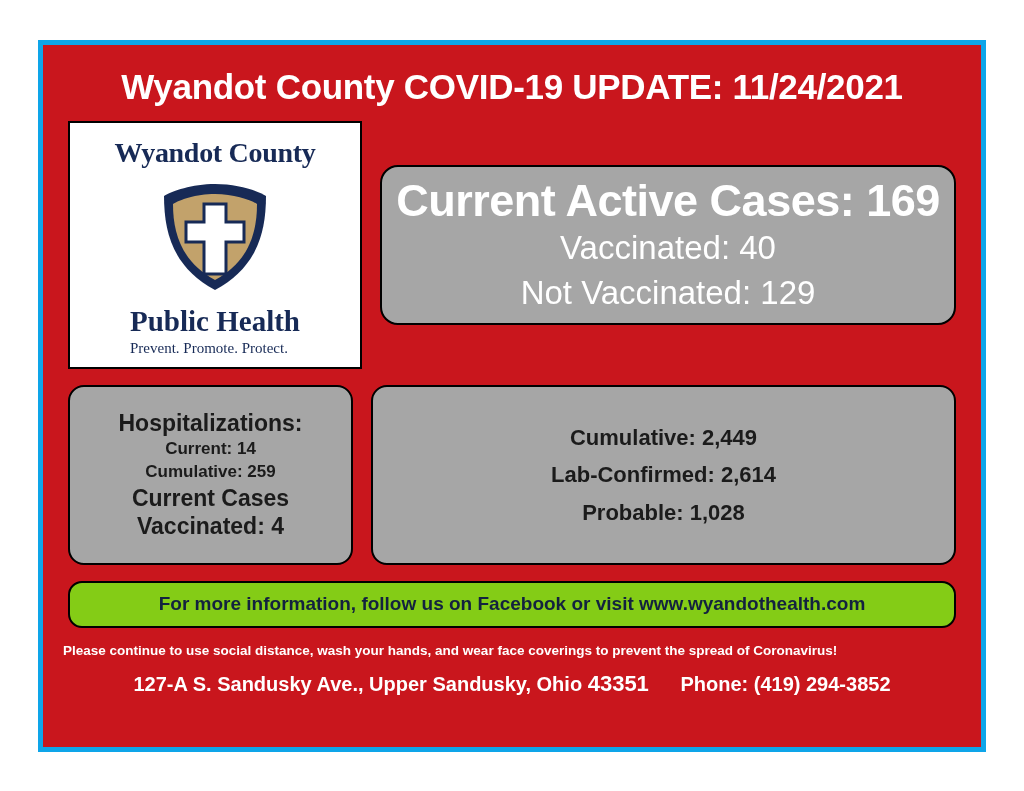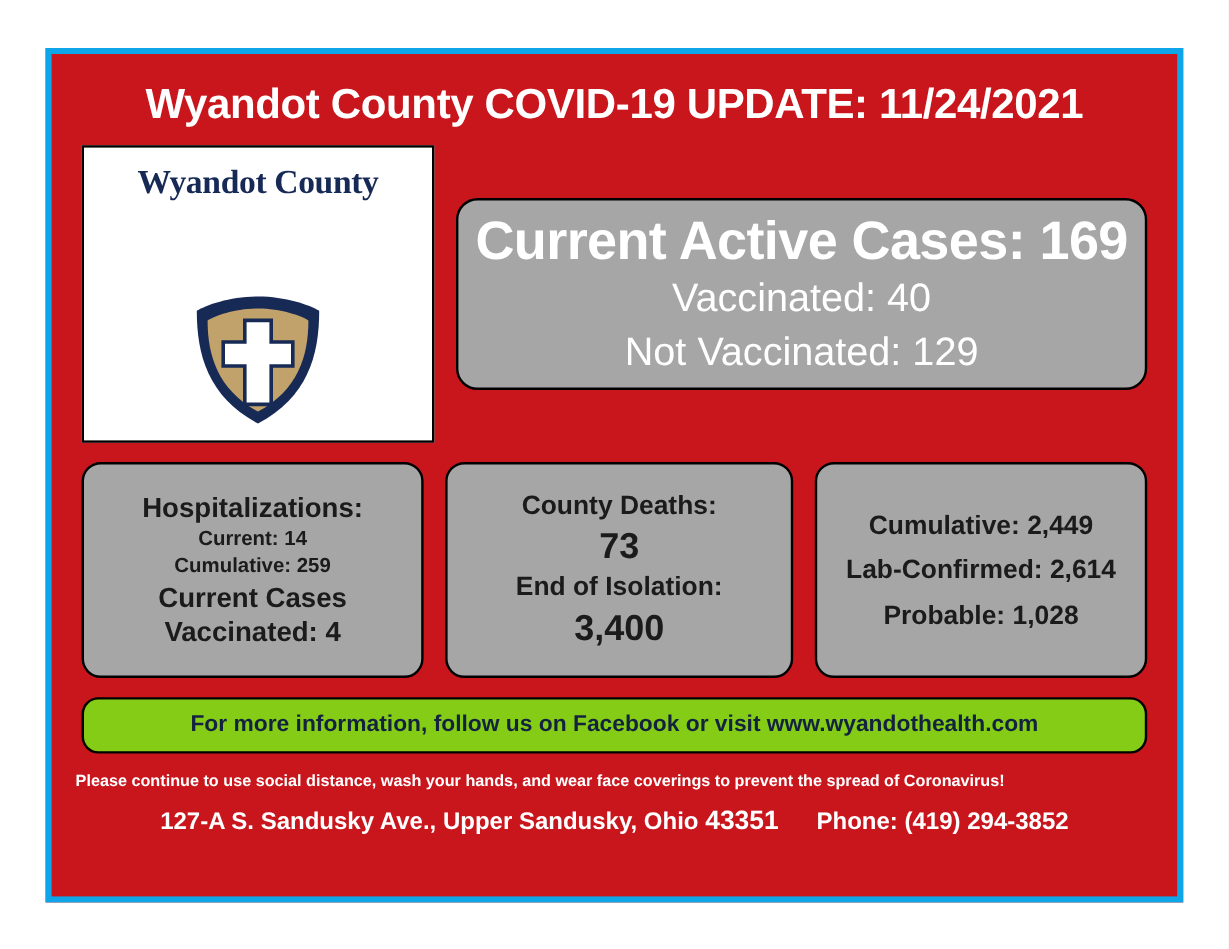--- a/index.html
+++ b/index.html
@@ -201,46 +201,44 @@
 
     <div class="logo-box">
       <div class="logo-top-text">Wyandot County</div>
       <div class="logo-shield">
         <svg width="118" height="112" viewBox="0 0 118 112" aria-hidden="true">
           <path d="M59 2 C36 2 16 9 8 14 C8 52 18 86 59 108 C100 86 110 52 110 14 C102 9 82 2 59 2 Z" fill="#172a56"></path>
           <path d="M59 12 C40 12 23 18 17 22 C17 52 26 80 59 98 C92 80 101 52 101 22 C95 18 78 12 59 12 Z" fill="#c2a26b"></path>
           <path d="M48 22 L70 22 L70 40 L88 40 L88 60 L70 60 L70 92 L48 92 L48 60 L30 60 L30 40 L48 40 Z" fill="#ffffff" stroke="#172a56" stroke-width="3"></path>
         </svg>
       </div>
+      <div>
+        <div class="logo-bottom-text">Public Health</div>
+        <div class="logo-tagline">Prevent.  Promote.  Protect.</div>
+      </div>
     </div>
 
     <div class="active-box">
       <div class="active-main">Current Active Cases:  169</div>
       <div class="active-sub">Vaccinated:  40</div>
       <div class="active-sub">Not Vaccinated: 129</div>
     </div>
 
   </div>
 
   <div class="row-mid">
 
     <div class="stat-box box-hosp">
       <div class="h-line-lg">Hospitalizations:</div>
       <div class="h-line-sm">Current:  14</div>
       <div class="h-line-sm">Cumulative:  259</div>
       <div class="h-line-lg">Current Cases</div>
       <div class="h-line-lg">Vaccinated:  4</div>
     </div>
 
-    <div class="stat-box box-deaths">
-      <div class="d-line-md">County Deaths:</div>
-      <div class="d-line-big">73</div>
-      <div class="d-line-md">End of Isolation:</div>
-      <div class="d-line-big">3,400</div>
-    </div>
 
     <div class="stat-box box-cumulative">
       <div class="c-line">Cumulative:  2,449</div>
       <div class="c-line">Lab-Confirmed: 2,614</div>
       <div class="c-line">Probable: 1,028</div>
     </div>
 
   </div>
 
   <div class="info-bar">For more information, follow us on Facebook or visit www.wyandothealth.com</div>

